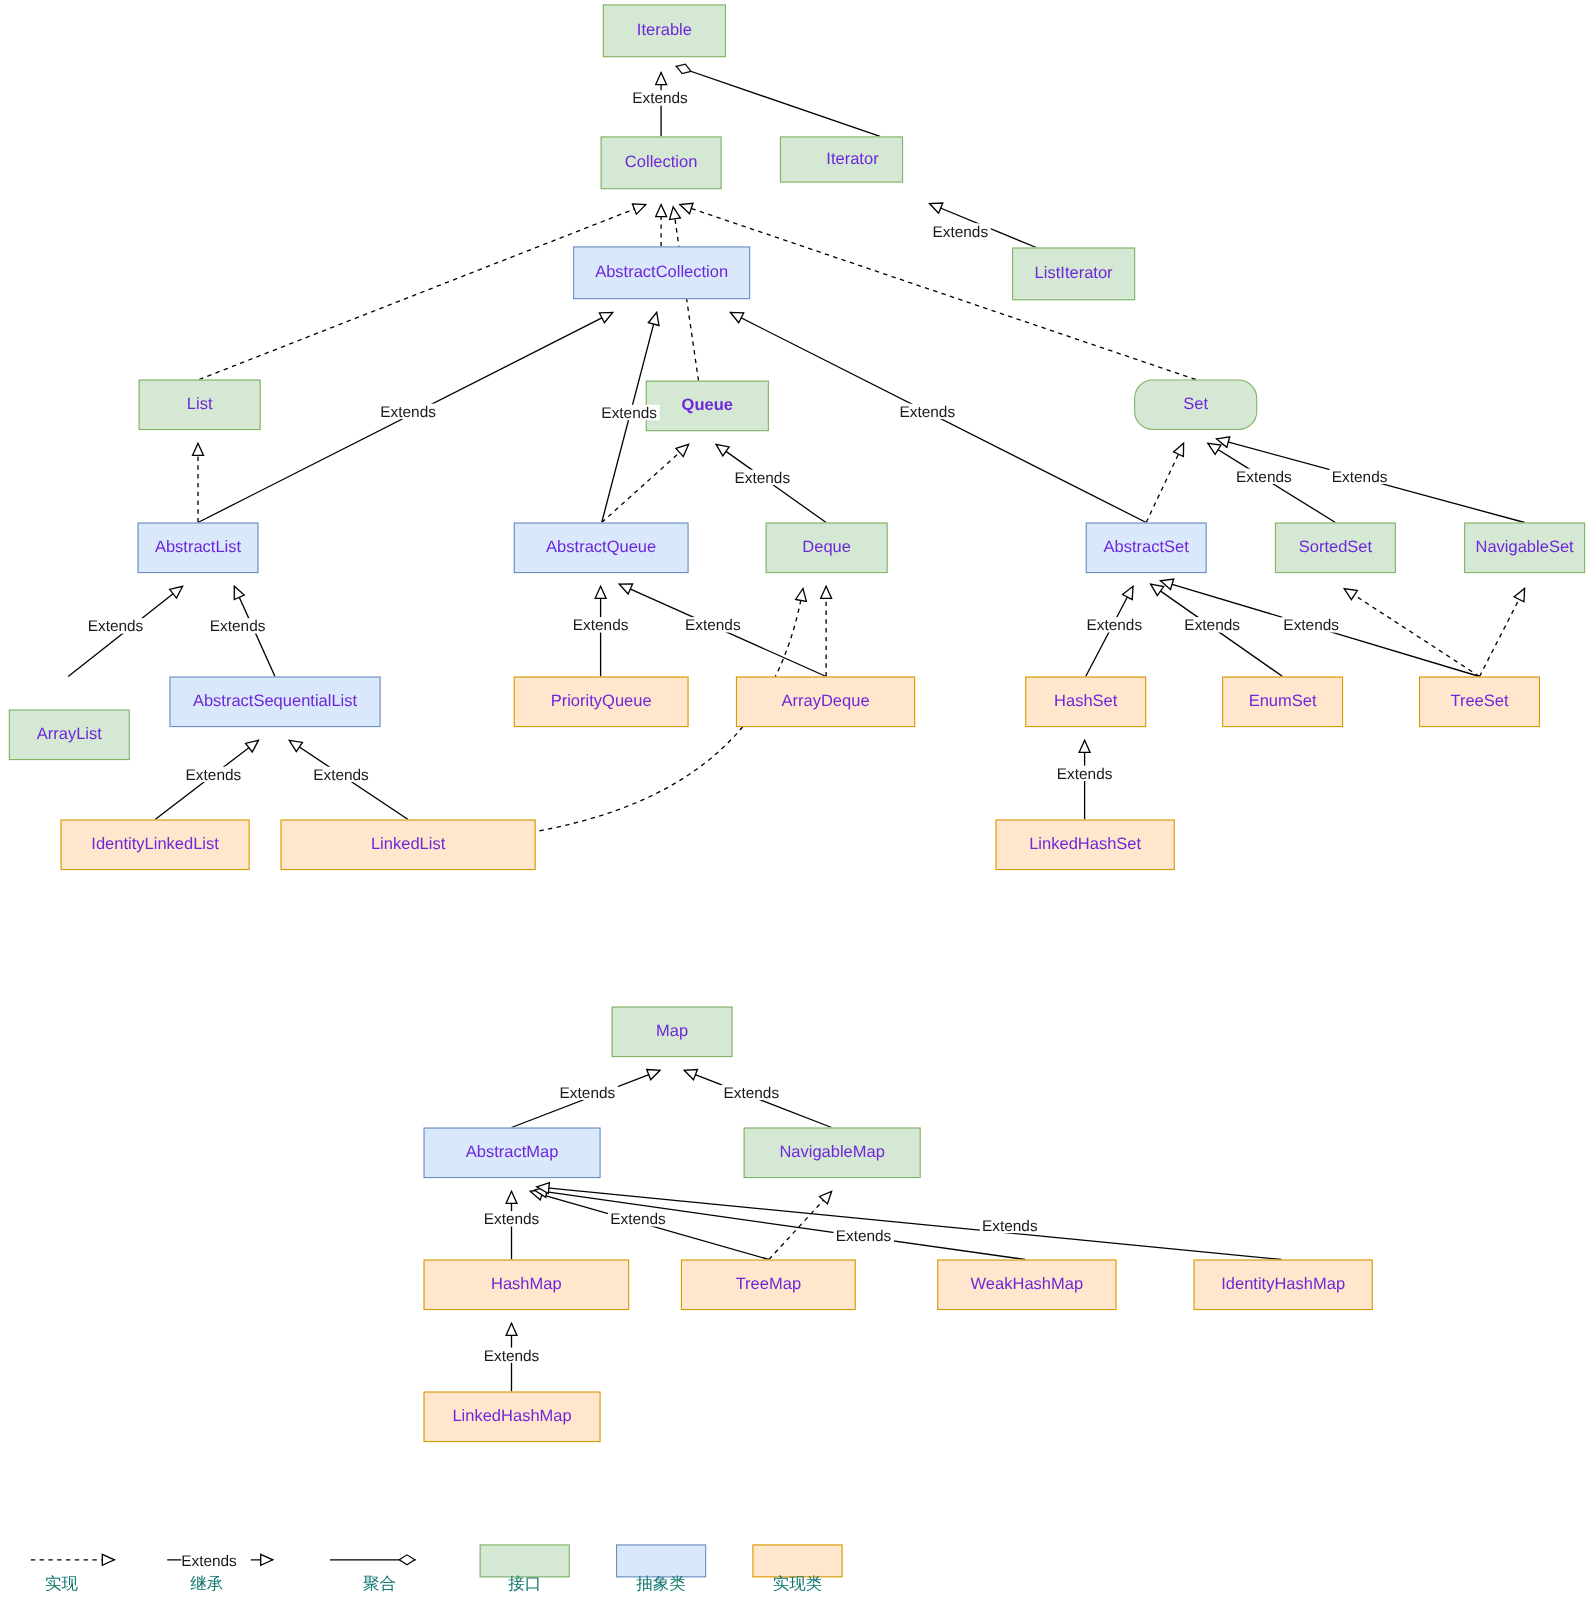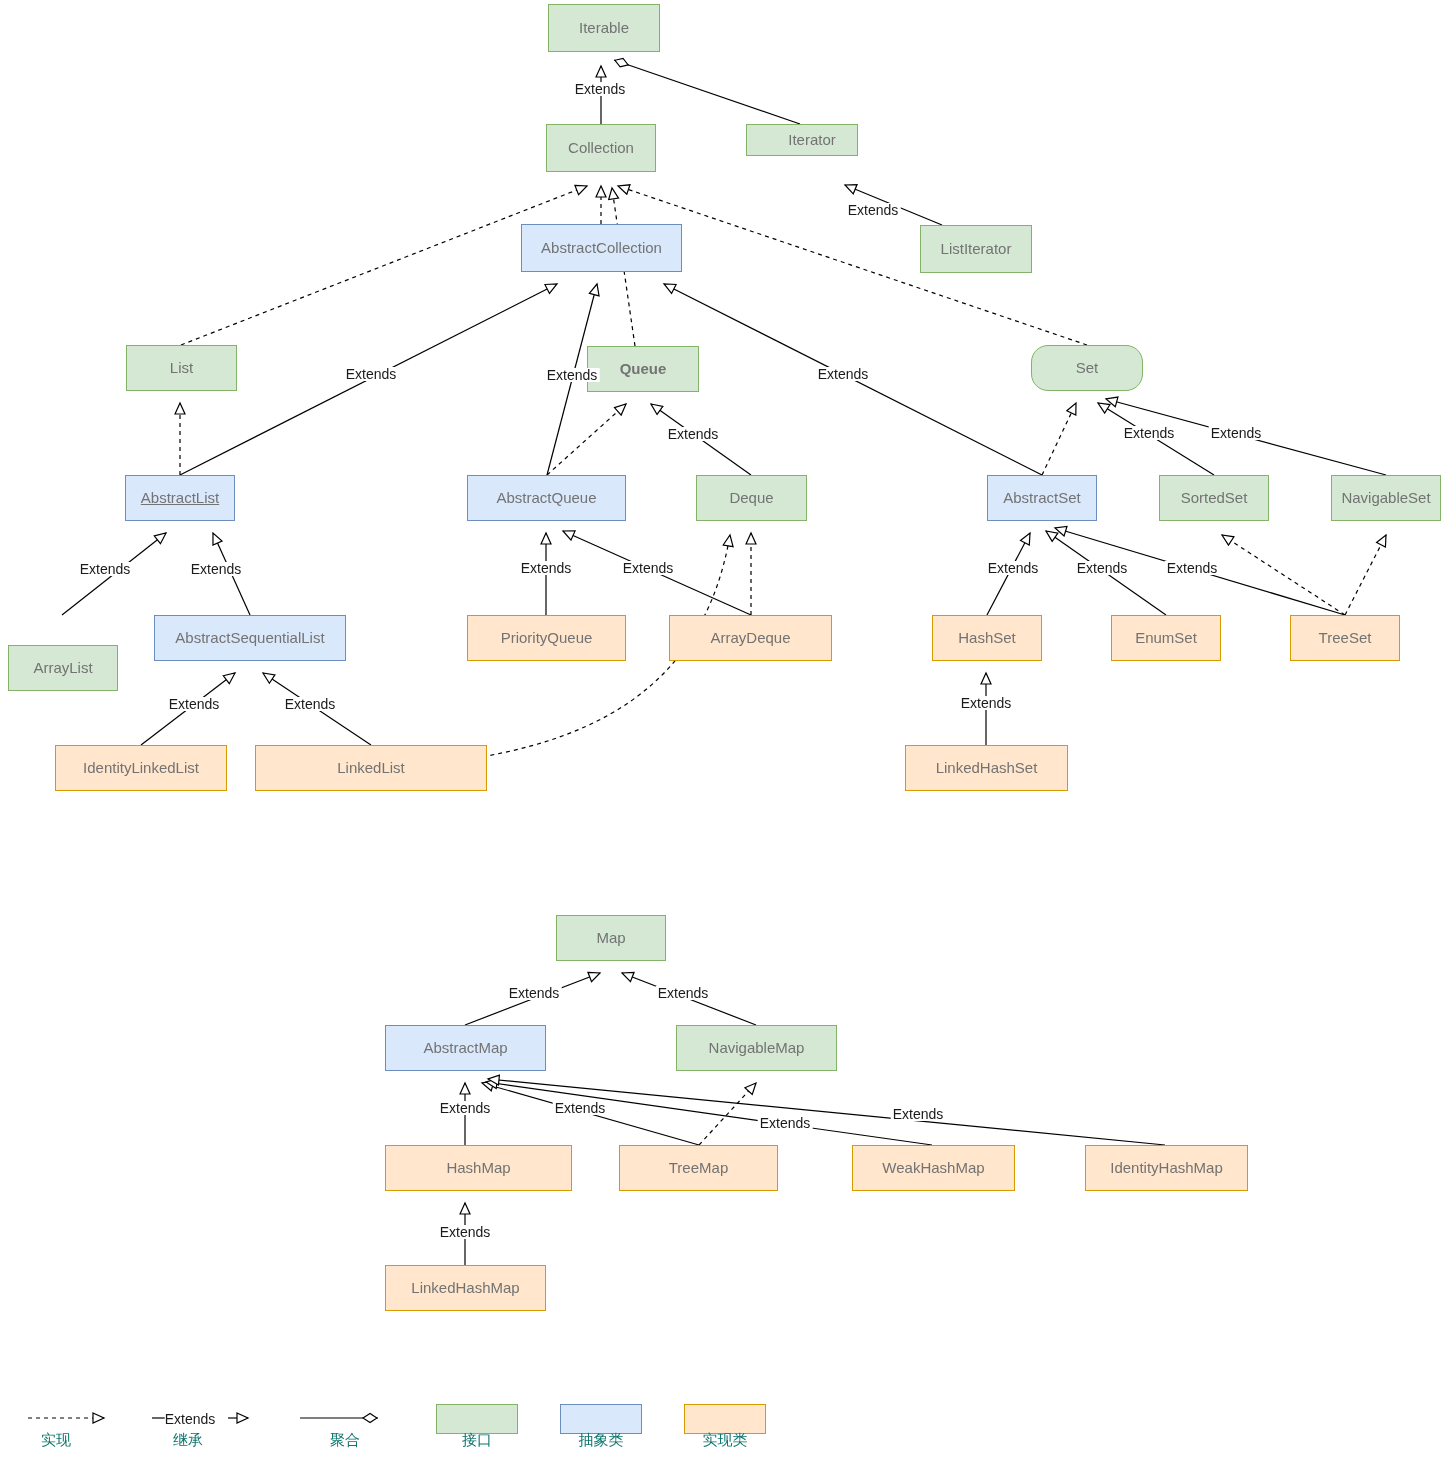--- a/index.html
+++ b/index.html
@@ -23,21 +23,21 @@
     height: 1464px;
     pointer-events: none;
   }
   .node {
     position: absolute;
     box-sizing: border-box;
     display: flex;
     align-items: center;
     justify-content: center;
     font-size: 15px;
-    color: #737373;
+    color: #6d28d9;
     border-width: 1px;
     border-style: solid;
     text-align: center;
     line-height: 1.1;
     white-space: nowrap;
   }
   .iface  { background: #d5e8d4; border-color: #82b366; }
   .abstr  { background: #dae8fc; border-color: #6c8ebf; }
   .impl   { background: #ffe6cc; border-color: #d79b00; }
   .edge-label {
@@ -151,27 +151,27 @@
       <path d="M28,1418 L104,1418" stroke-dasharray="4 4" marker-end="url(#hollow-tri-d)"></path>
       <path d="M152,1418 L176,1418"></path>
       <path d="M228,1418 L248,1418" marker-end="url(#hollow-tri)"></path>
       <path d="M300,1418 L378,1418" marker-end="url(#hollow-diamond)"></path>
     </g>
   </svg>
 
   <div id="nodes">
       <div class="node iface" style="left: 548px; top: 4px; width: 112px; height: 48px;">Iterable</div>
       <div class="node iface" style="left: 546px; top: 124px; width: 110px; height: 48px;">Collection</div>
-      <div class="node iface" style="left: 746px; top: 124px; width: 112px; height: 32px; padding-left: 20px;">Iterator</div>
+      <div class="node iface" style="left: 709px; top: 124px; width: 112px; height: 42px; padding-left: 20px;">Iterator</div>
       <div class="node iface" style="left: 920px; top: 225px; width: 112px; height: 48px;">ListIterator</div>
       <div class="node abstr" style="left: 521px; top: 224px; width: 161px; height: 48px;">AbstractCollection</div>
       <div class="node iface" style="left: 126px; top: 345px; width: 111px; height: 46px;">List</div>
       <div class="node iface" style="left: 587px; top: 346px; width: 112px; height: 46px; font-weight: bold;">Queue</div>
       <div class="node iface" style="left: 1031px; top: 345px; width: 112px; height: 46px; border-radius: 17px;">Set</div>
-      <div class="node abstr" style="left: 125px; top: 475px; width: 110px; height: 46px; text-decoration: underline;">AbstractList</div>
+      <div class="node abstr" style="left: 125px; top: 475px; width: 110px; height: 46px;">AbstractList</div>
       <div class="node abstr" style="left: 467px; top: 475px; width: 159px; height: 46px;">AbstractQueue</div>
       <div class="node iface" style="left: 696px; top: 475px; width: 111px; height: 46px;">Deque</div>
       <div class="node abstr" style="left: 987px; top: 475px; width: 110px; height: 46px;">AbstractSet</div>
       <div class="node iface" style="left: 1159px; top: 475px; width: 110px; height: 46px;">SortedSet</div>
       <div class="node iface" style="left: 1331px; top: 475px; width: 110px; height: 46px;">NavigableSet</div>
       <div class="node iface" style="left: 8px; top: 615px; width: 110px; height: 46px; margin-top: 30px;">ArrayList</div>
       <div class="node abstr" style="left: 154px; top: 615px; width: 192px; height: 46px;">AbstractSequentialList</div>
       <div class="node impl" style="left: 467px; top: 615px; width: 159px; height: 46px;">PriorityQueue</div>
       <div class="node impl" style="left: 669px; top: 615px; width: 163px; height: 46px;">ArrayDeque</div>
       <div class="node impl" style="left: 932px; top: 615px; width: 110px; height: 46px;">HashSet</div>

